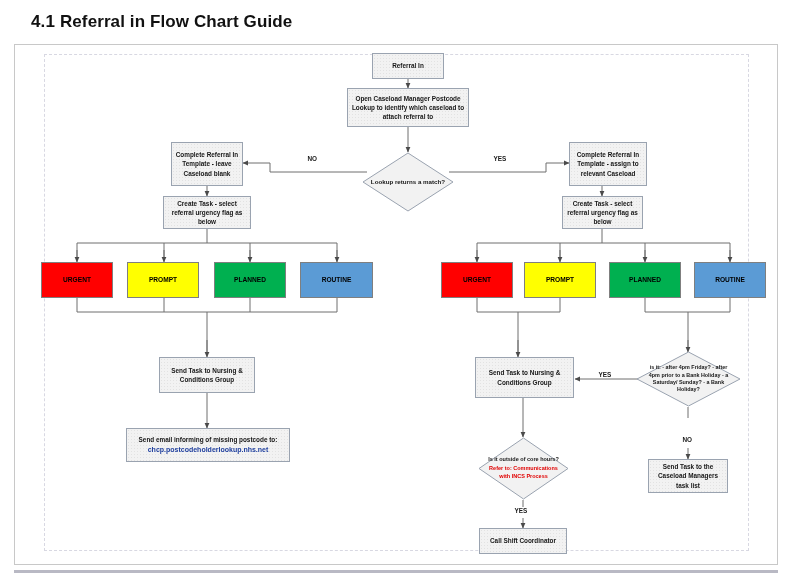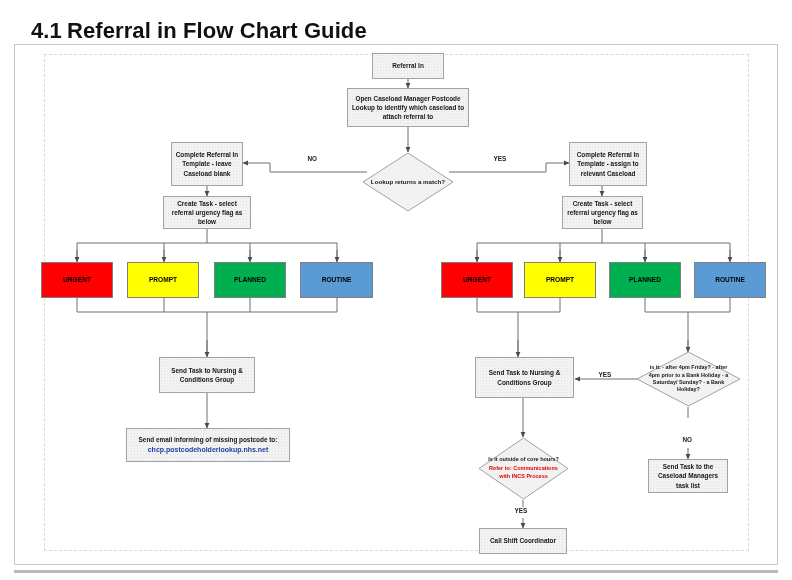--- a/index.html
+++ b/index.html
@@ -12,22 +12,22 @@
     height: 580px;
     font-family: "Liberation Sans", sans-serif;
     overflow: hidden;
     position: relative;
   }
 
   
   #page-title {
     position: absolute;
     left: 31px;
-    top: 18px;
-    font-size: 22px;
+    top: 12px;
+    font-size: 17px;
     font-weight: bold;
     color: #111111;
     letter-spacing: .1px;
     white-space: nowrap;
   }
   #page-title .num { margin-right: 5px; }
 
   
   #doc-frame {
     position: absolute;

